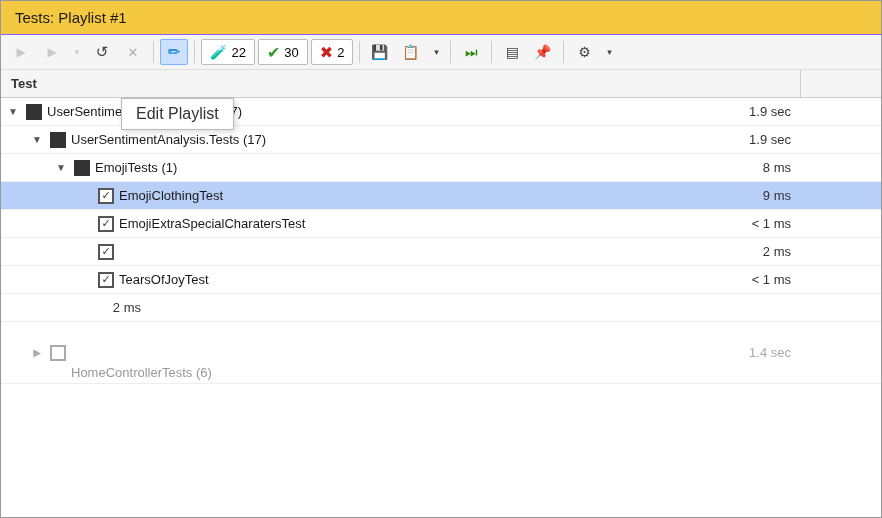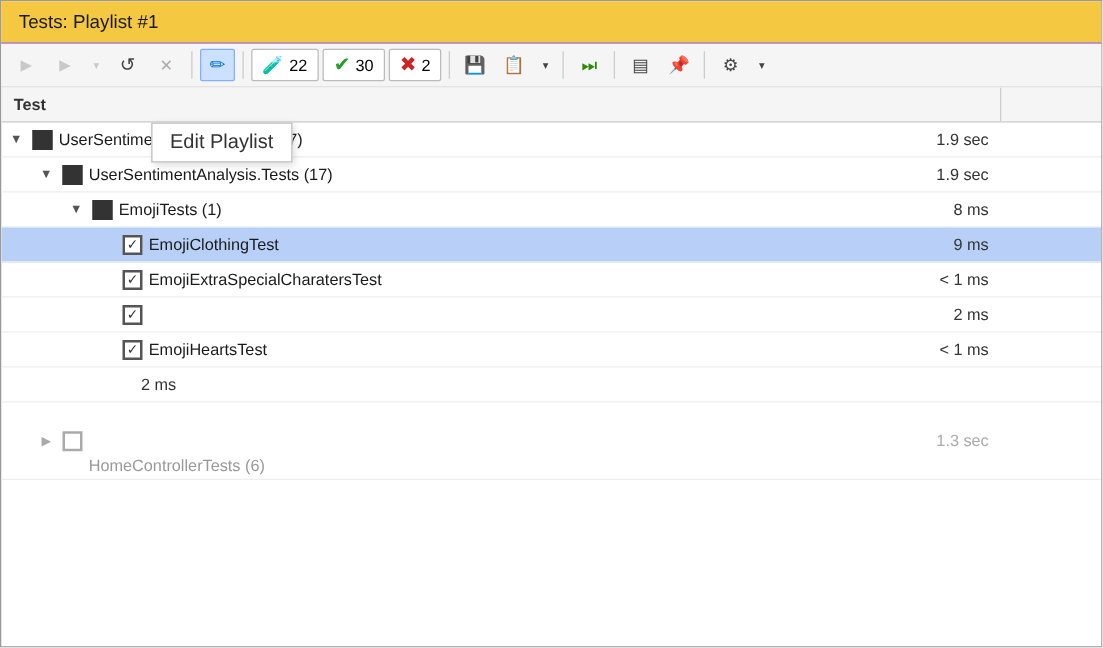--- a/index.html
+++ b/index.html
@@ -376,36 +376,36 @@
           <span class="checkbox-icon checked-white"></span>
         </div>
         <div class="row-duration">2 ms</div>
         <div class="row-extra"></div>
       </div>
 
       <div class="tree-row">
         <div class="row-left indent4">
           <span class="expand-placeholder"></span>
           <span class="checkbox-icon checked-white"></span>
-          <span class="row-label">EmojiHeartsTest</span>
+          <span class="row-label">TearsOfJoyTest</span>
         </div>
         <div class="row-duration">&lt; 1 ms</div>
         <div class="row-extra"></div>
       </div>
 
       <div class="tree-row">
         <div class="row-duration">2 ms</div>
         <div class="row-extra"></div>
       </div>
 
       <div class="tree-row disabled-row">
         <div class="row-left indent2">
           <span class="expand-btn" style="color:#aaa;">▶</span>
           <span class="checkbox-empty"></span>
           <span class="row-label gray">HomeControllerTests (6)</span>
         </div>
-        <div class="row-duration">1.3 sec</div>
+        <div class="row-duration">1.4 sec</div>
         <div class="row-extra"></div>
       </div>
 
     </div>
   </div>
 </div>
 
 </body></html>

